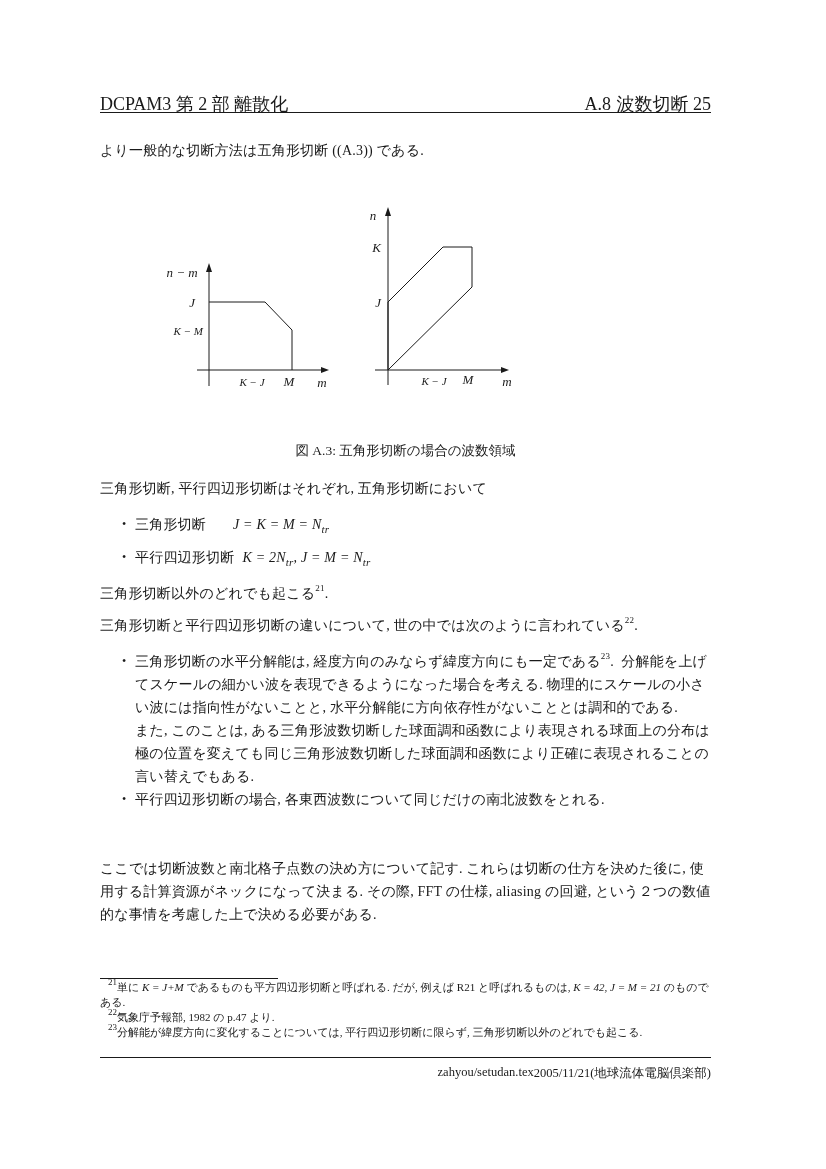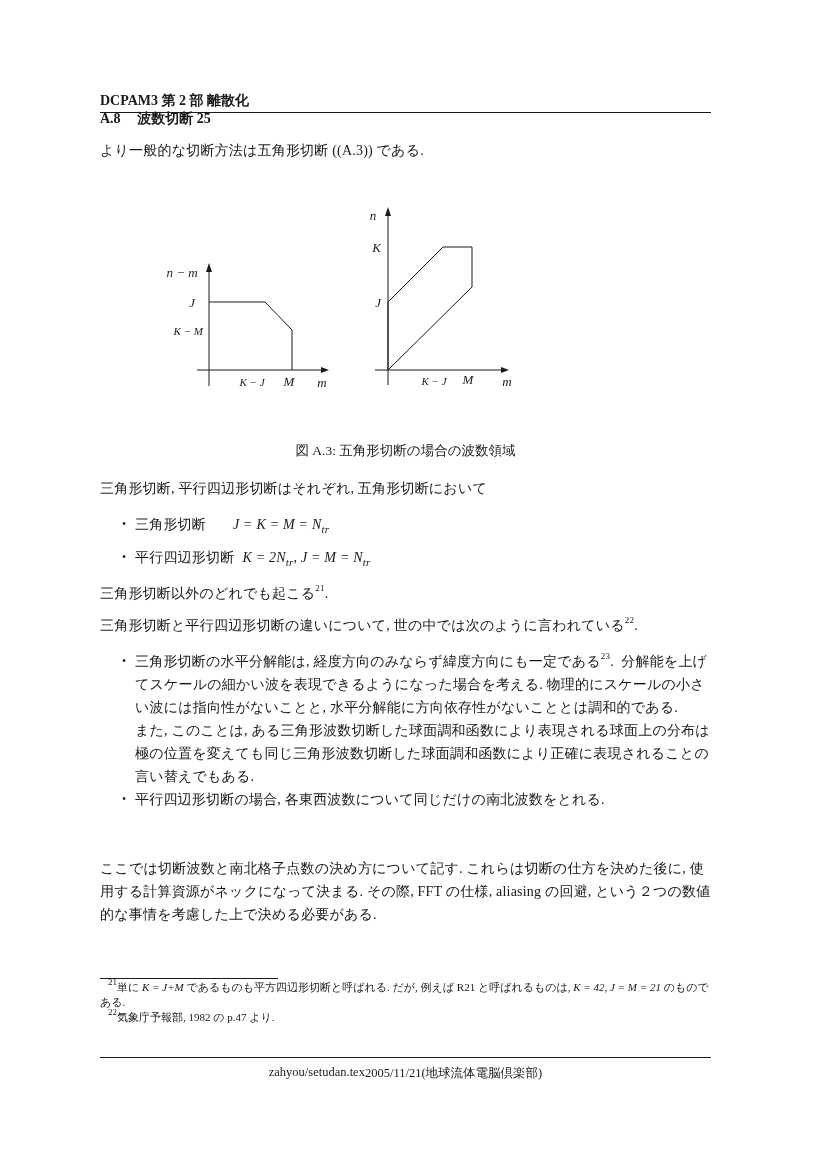--- a/index.html
+++ b/index.html
@@ -14,37 +14,37 @@
   .abs{position:absolute;}
   .body-text{font-size:14px;line-height:23px;letter-spacing:0.2px;}
   .fn-text{font-size:11px;line-height:15px;}
   .math{font-style:italic;font-family:"Liberation Serif","DejaVu Serif",serif;}
   sub{font-size:11px;}
   sup.fnref{font-size:9px;line-height:0;position:relative;top:-1px;}
   .rule{background:#1a1a1a;height:1px;}
   .running-head{
     left:100px;top:92px;width:611px;
     display:flex;justify-content:space-between;
-    font-size:14px;font-weight:bold;flex-direction:column;
+    font-size:18px;font-weight:normal;
   }
   .hr-right span{display:inline-block;}
-  .hr-sec-title{margin-left:13px;}
+  .hr-sec-title{margin-left:1px;}
   .hr-page{}
   .caption{left:100px;top:442px;width:611px;text-align:center;font-size:13.5px;}
   .bullet-item{display:flex;}
   .blt{width:13px;flex:0 0 13px;font-size:12px;}
   .section-heading{left:100px;top:824px;font-size:17.5px;font-weight:bold;margin:0;}
   .sh-title{margin-left:18px;}
   .tri-math{margin-left:27px;}
   .para-math{margin-left:8px;}
   .fn-block{left:100px;top:980px;width:614px;}
   .fn-block p{margin:0;text-indent:8px;}
   .footer{
     left:100px;top:1065px;width:611px;
-    display:flex;justify-content:center;
+    display:flex;justify-content:flex-end;
     font-size:12.5px;
   }
   svg text{font-size:13px;fill:#1a1a1a;}
   svg text.sm{font-size:11px;}
   svg line, svg polyline, svg polygon.shape{stroke:#1a1a1a;stroke-width:1;fill:none;}
   svg polygon.arrow{fill:#1a1a1a;stroke:none;}
 </style>
 </head>
 <body>
 
@@ -138,20 +138,21 @@
 
   <div class="abs body-text" style="left:100px;top:857px;width:612px;">
     <span>ここでは切断波数と南北格子点数の決め方について記す. これらは切断の仕方を決めた後に, 使用する計算資源がネックになって決まる. その際, FFT の仕様, aliasing の回避, という２つの数値的な事情を考慮した上で決める必要がある.</span>
   </div>
 
   <div class="abs rule" style="left:100px;top:978px;width:178px;"></div>
 
   <div class="abs fn-block fn-text">
     <p><sup class="fnref">21</sup><span>単に </span><span class="math">K = J+M</span><span> であるものも平方四辺形切断と呼ばれる. だが, 例えば R21 と呼ばれるものは, </span><span class="math">K = 42, J = M = 21</span><span> のものである.</span></p>
     <p><sup class="fnref">22</sup><span>気象庁予報部, 1982 の p.47 より.</span></p>
+    <p><sup class="fnref">23</sup><span>分解能が緯度方向に変化することについては, 平行四辺形切断に限らず, 三角形切断以外のどれでも起こる.</span></p>
   </div>
 
   <div class="abs rule" style="left:100px;top:1057px;width:611px;"></div>
   <div class="abs footer">
     <span>zahyou/setudan.tex</span>
     <span>2005/11/21(地球流体電脳倶楽部)</span>
   </div>
 
 </div>
 

